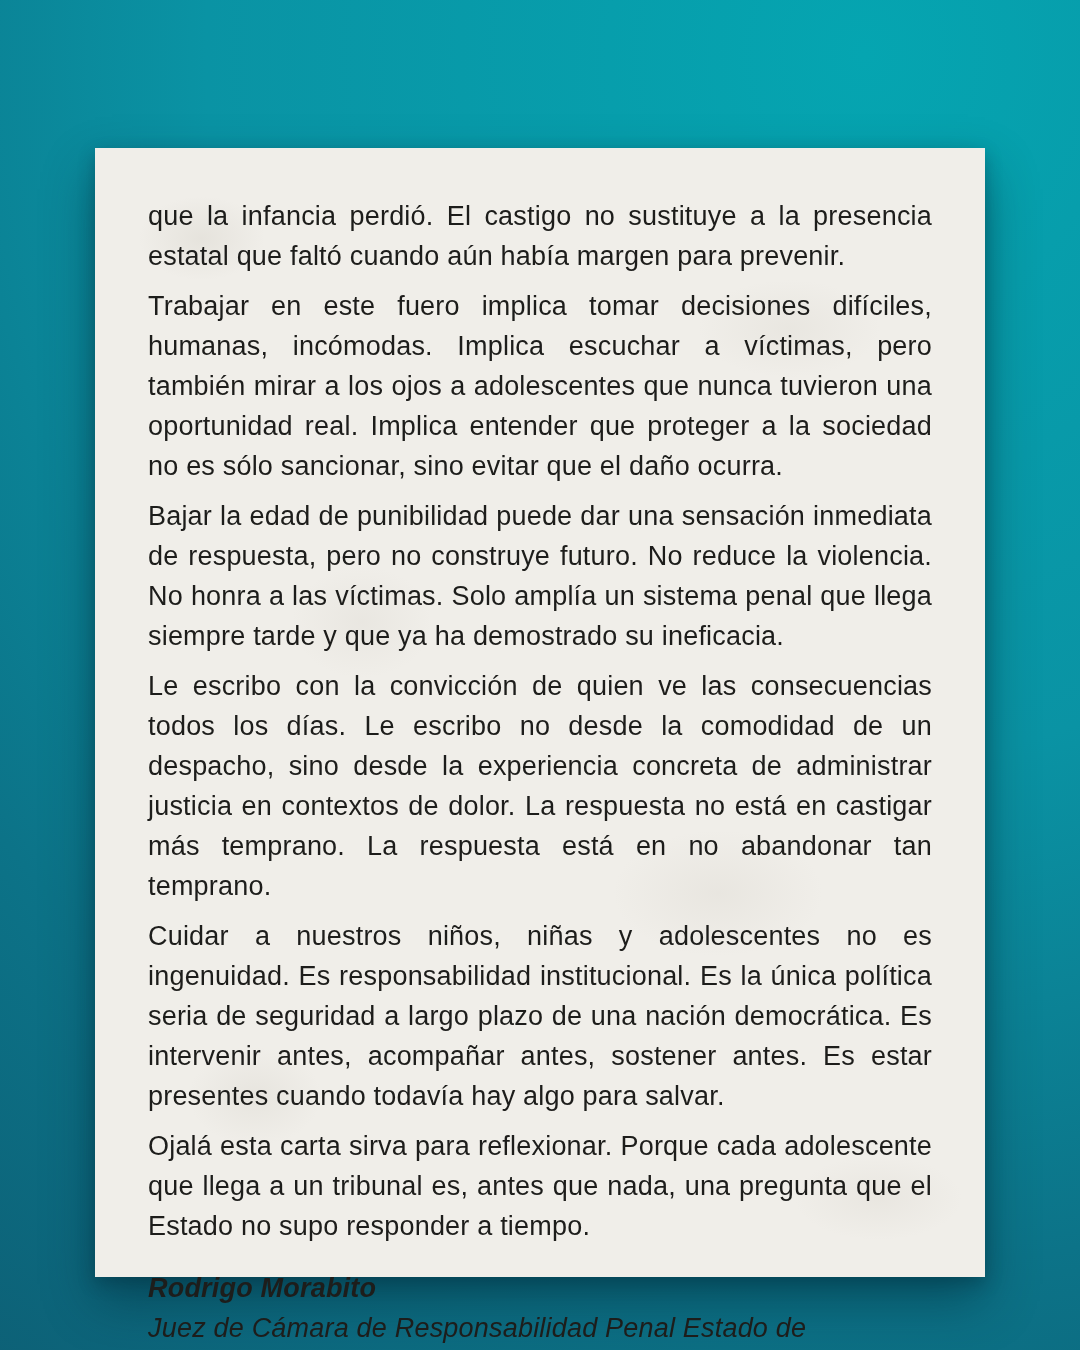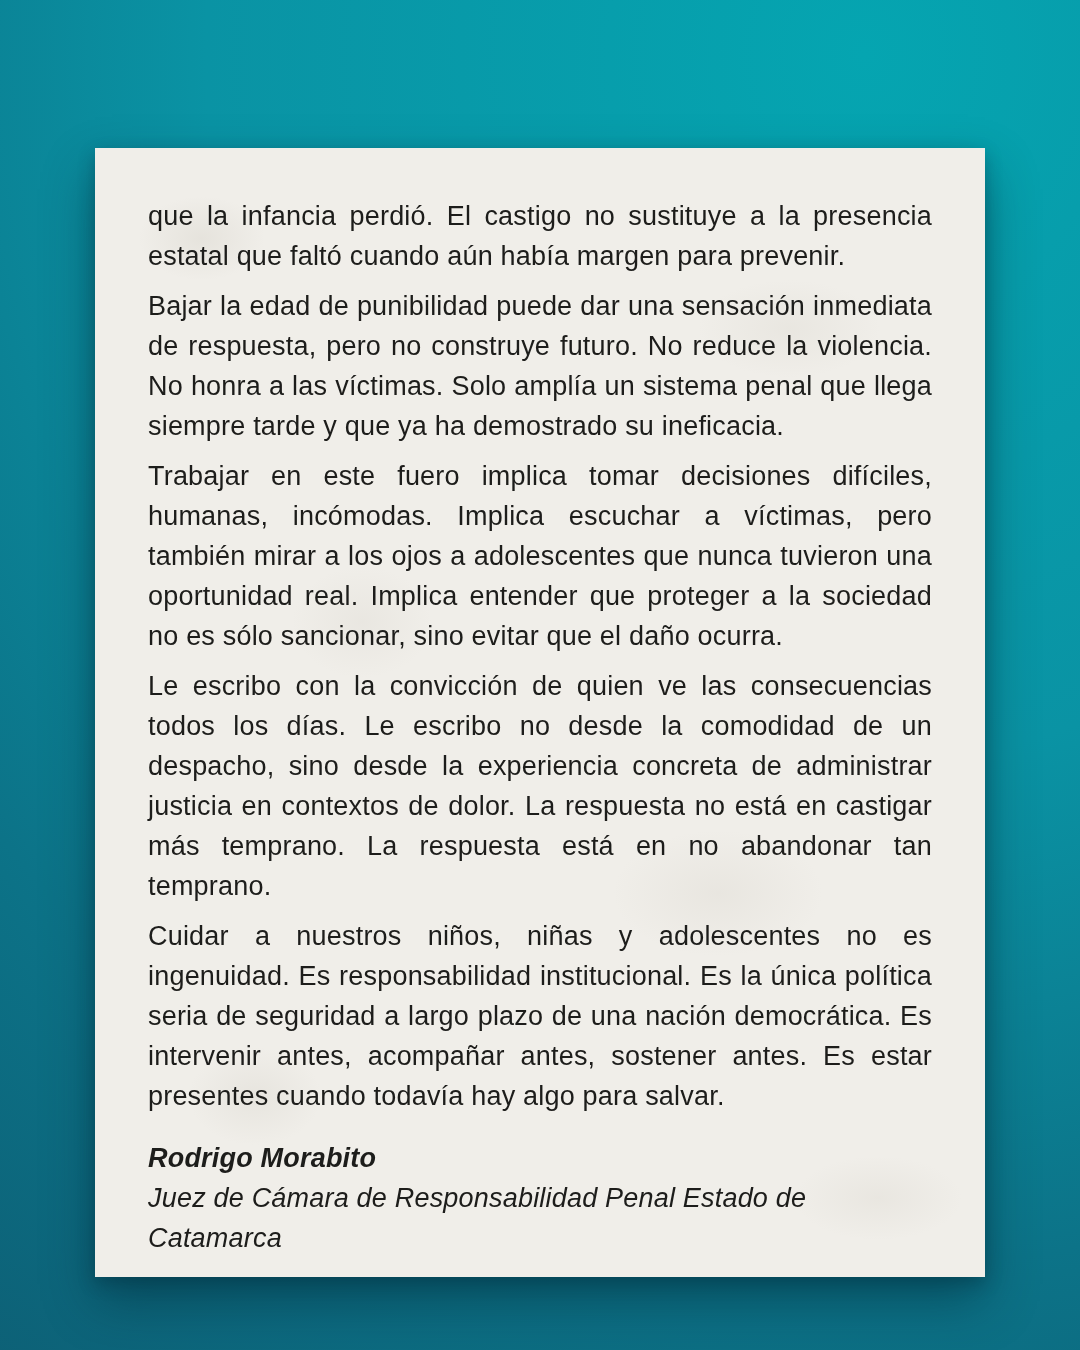--- a/index.html
+++ b/index.html
@@ -57,23 +57,24 @@
   .signature p{margin:0;}
   .sig-name{font-weight:bold;}
 </style>
 </head>
 <body>
 
 <div class="scene">
   <div class="paper">
     <div class="letter-body">
       <p>que la infancia perdió. El castigo no sustituye a la presencia estatal que faltó cuando aún había margen para prevenir.</p>
+      <p>Trabajar en este fuero implica tomar decisiones difíciles, humanas, incómodas. Implica escuchar a víctimas, pero también mirar a los ojos a adolescentes que nunca tuvieron una oportunidad real. Implica entender que proteger a la sociedad no es sólo sancionar, sino evitar que el daño ocurra.</p>
       <p>Bajar la edad de punibilidad puede dar una sensación inmediata de respuesta, pero no construye futuro. No reduce la violencia. No honra a las víctimas. Solo amplía un sistema penal que llega siempre tarde y que ya ha demostrado su ineficacia.</p>
-      <p>Trabajar en este fuero implica tomar decisiones difíciles, humanas, incómodas. Implica escuchar a víctimas, pero también mirar a los ojos a adolescentes que nunca tuvieron una oportunidad real. Implica entender que proteger a la sociedad no es sólo sancionar, sino evitar que el daño ocurra.</p>
       <p>Le escribo con la convicción de quien ve las consecuencias todos los días. Le escribo no desde la comodidad de un despacho, sino desde la experiencia concreta de administrar justicia en contextos de dolor. La respuesta no está en castigar más temprano. La respuesta está en no abandonar tan temprano.</p>
       <p>Cuidar a nuestros niños, niñas y adolescentes no es ingenuidad. Es responsabilidad institucional. Es la única política seria de seguridad a largo plazo de una nación democrática. Es intervenir antes, acompañar antes, sostener antes. Es estar presentes cuando todavía hay algo para salvar.</p>
+      <p class="no-gap">Ojalá esta carta sirva para reflexionar. Porque cada adolescente que llega a un tribunal es, antes que nada, una pregunta que el Estado no supo responder a tiempo.</p>
       <div class="signature">
         <p class="sig-name">Rodrigo Morabito</p>
         <p class="sig-title">Juez de Cámara de Responsabilidad Penal Estado de Catamarca</p>
       </div>
     </div>
   </div>
 </div>
 
 </body></html>

